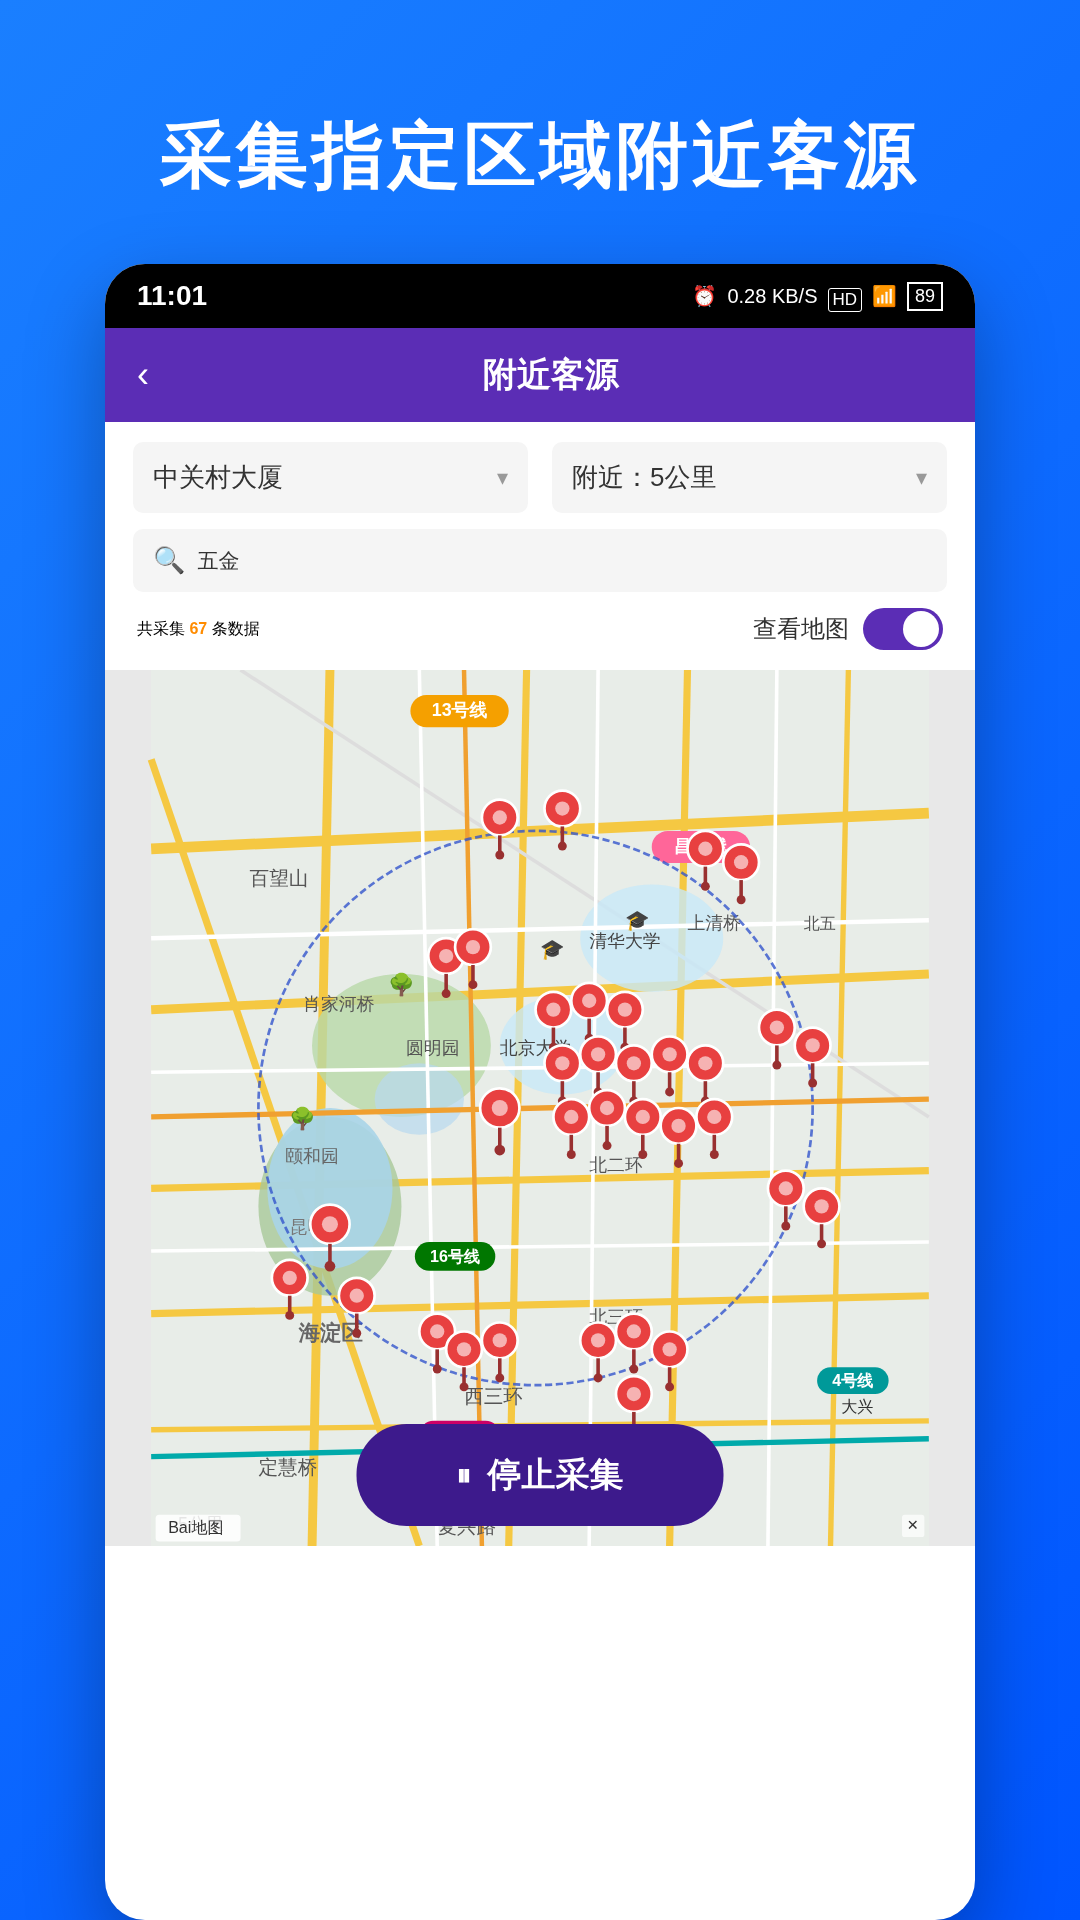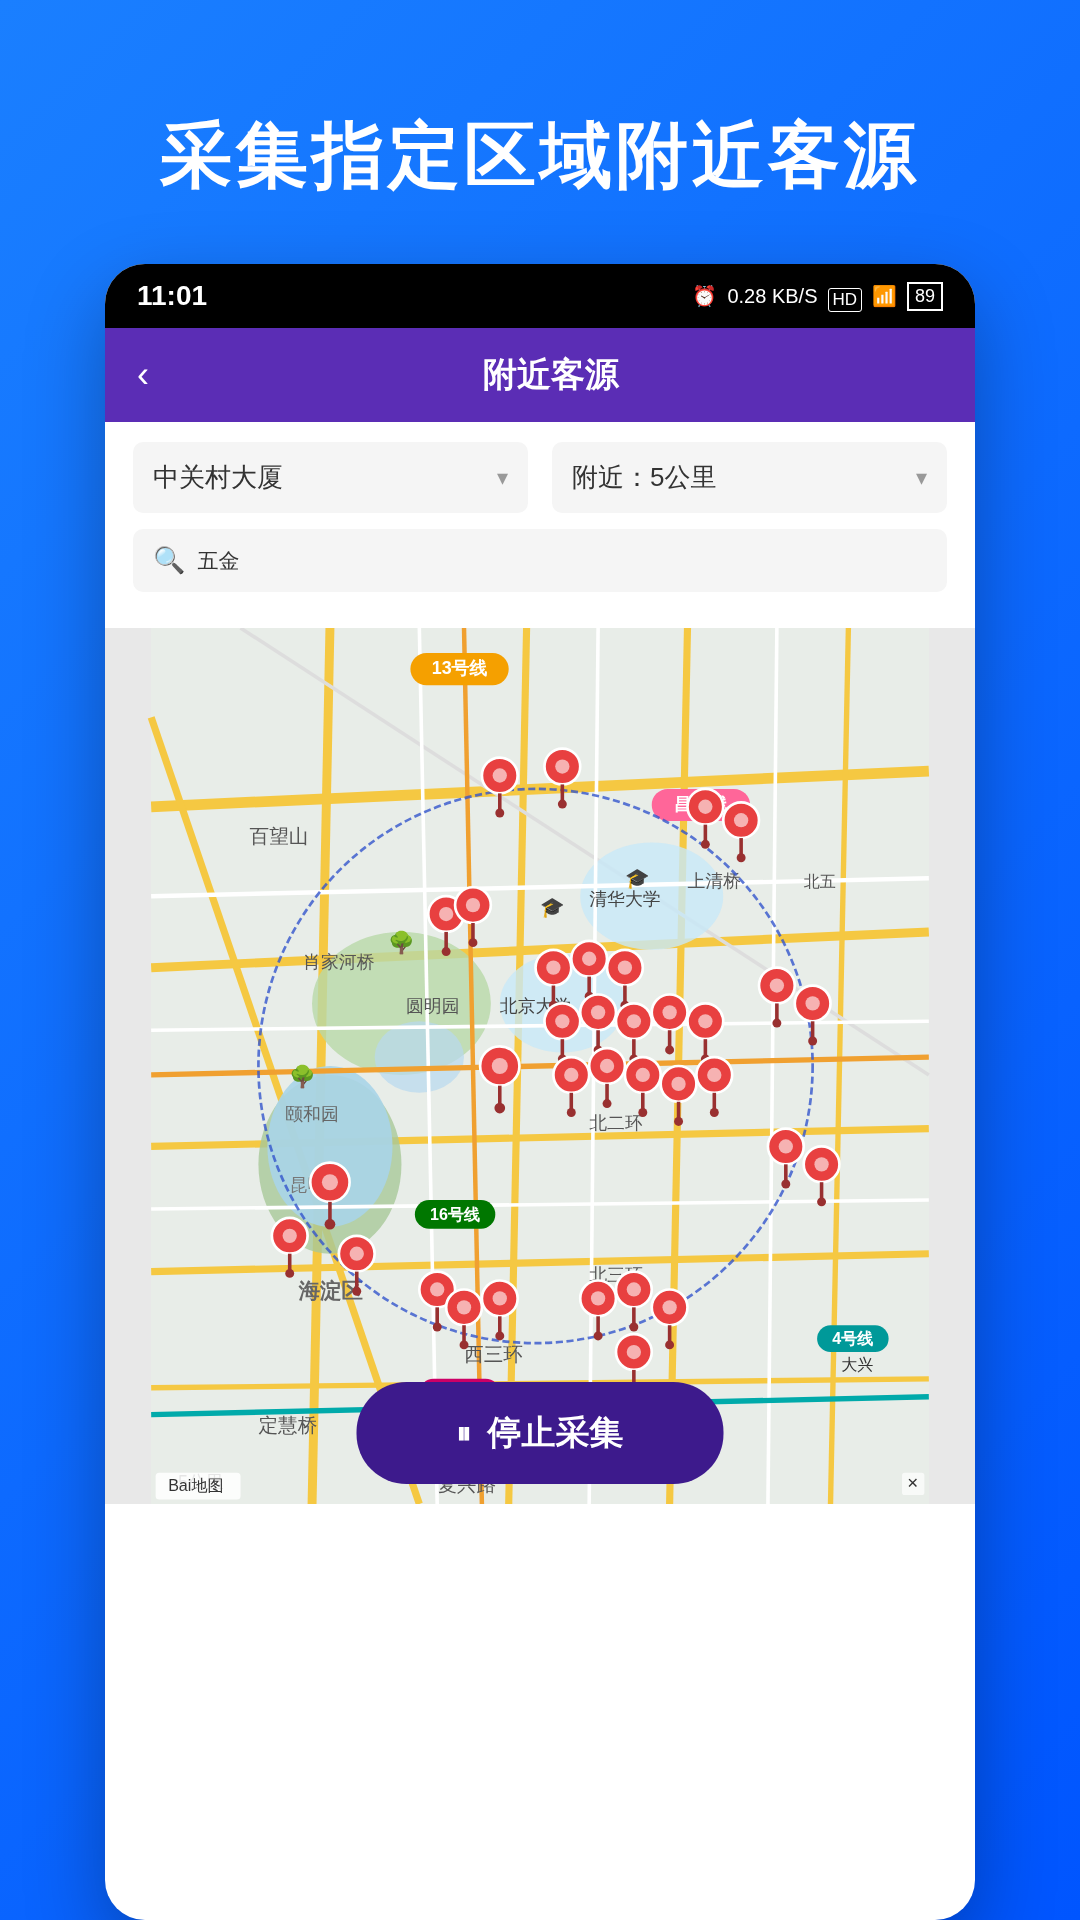--- a/index.html
+++ b/index.html
@@ -249,20 +249,33 @@
           <span>附近：5公里</span>
           <span class="dropdown-arrow">▾</span>
         </div>
       </div>
 
       <div class="search-bar">
         <span class="search-icon">🔍</span>
         <span class="search-input-text">五金</span>
       </div>
 
+      <div class="stats-row">
+        <div>
+          <span>共采集</span>
+          <span class="stats-count">67</span>
+          <span>条数据</span>
+        </div>
+        <div class="map-toggle-group">
+          <span class="map-toggle-label">查看地图</span>
+          <div class="toggle-switch">
+            <div class="toggle-knob"></div>
+          </div>
+        </div>
+      </div>
     </div>
 
     <div class="map-container">
       <svg class="map-svg" viewBox="0 0 870 980" xmlns="http://www.w3.org/2000/svg">
 
         <rect width="870" height="980" fill="#e8ede8"></rect>
 
         <line x1="0" y1="200" x2="870" y2="160" stroke="#f5c842" stroke-width="12"></line>
         <line x1="0" y1="380" x2="870" y2="340" stroke="#f5c842" stroke-width="10"></line>
         <line x1="0" y1="580" x2="870" y2="560" stroke="#f5c842" stroke-width="8"></line>

